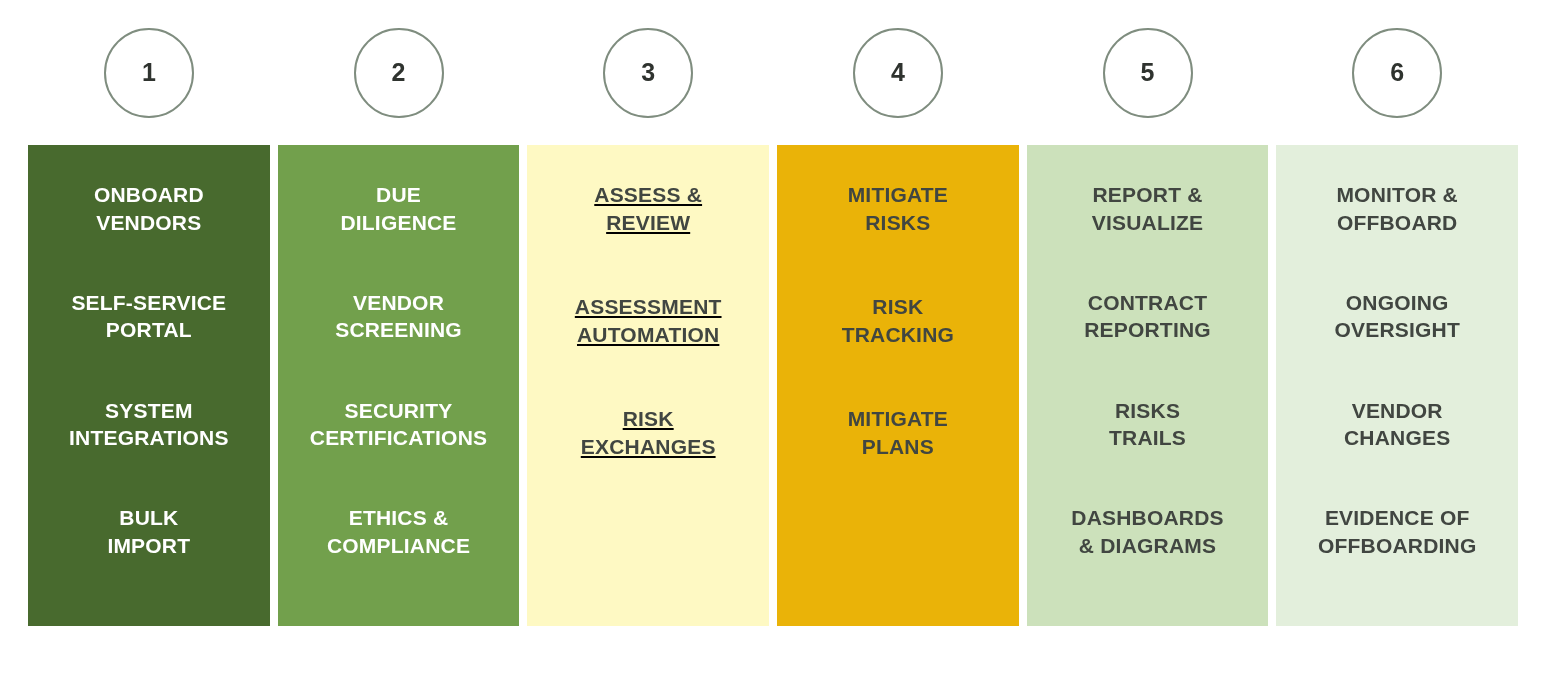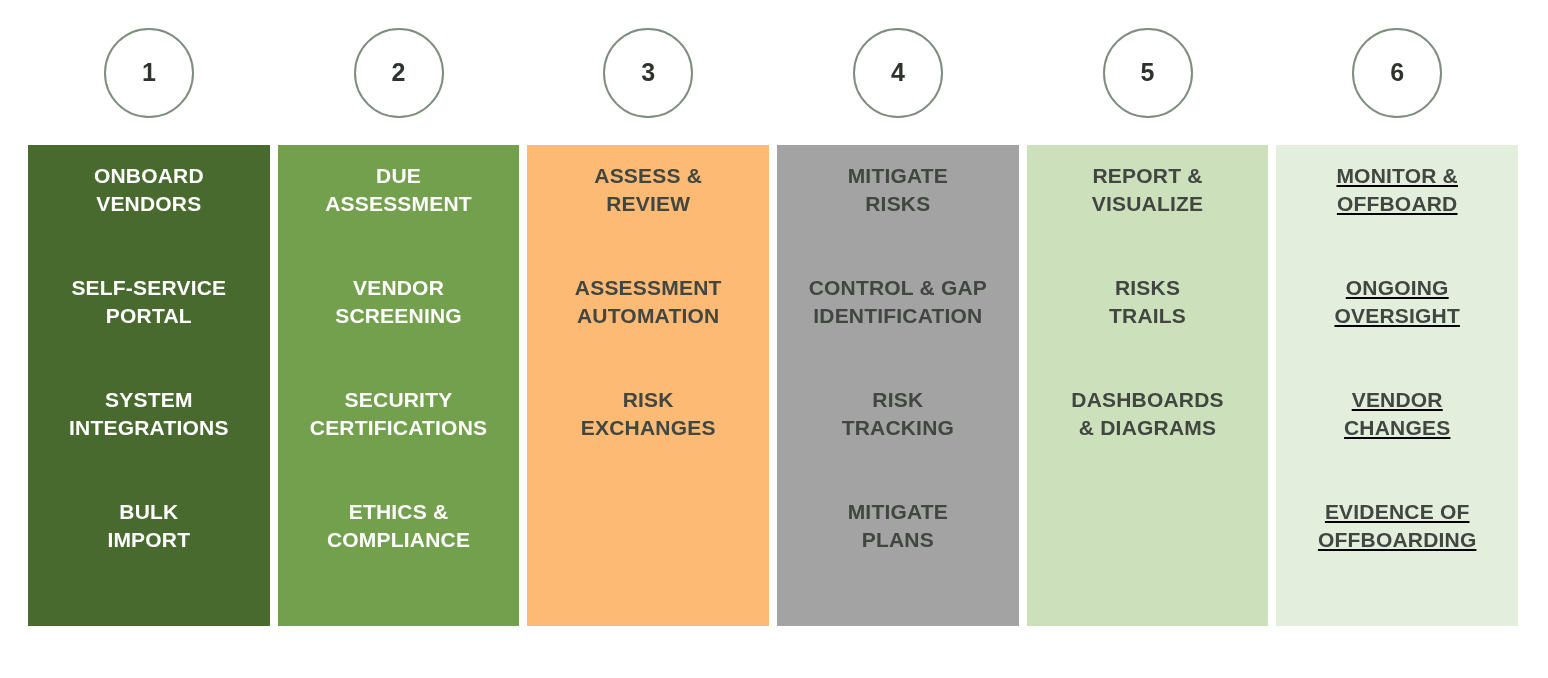--- a/index.html
+++ b/index.html
@@ -67,21 +67,21 @@
   }
 
   .panel {
     width: 100%;
     height: 481px;
     box-sizing: border-box;
     display: flex;
     flex-direction: column;
     justify-content: flex-start;
     align-items: center;
-    padding-top: 17px;
+    padding-top: 36px;
     padding-bottom: 14px;
   }
 
   .cell {
     height: 112px;
     width: 100%;
     display: flex;
     align-items: flex-start;
     justify-content: center;
     text-align: center;
@@ -133,21 +133,21 @@
       </div>
       <div class="column">
         <div class="step-circle-wrap">
           <div class="step-circle">
             <span class="step-number">2</span>
           </div>
         </div>
         <div class="panel text-light" style="background: rgb(114, 160, 76);">
           <div class="cell">
             <div class="cell-text">DUE
-ASSESSMENT</div>
+DILIGENCE</div>
           </div>
           <div class="cell">
             <div class="cell-text">VENDOR
 SCREENING</div>
           </div>
           <div class="cell">
             <div class="cell-text">SECURITY
 CERTIFICATIONS</div>
           </div>
           <div class="cell">
@@ -155,51 +155,47 @@
 COMPLIANCE</div>
           </div>
         </div>
       </div>
       <div class="column">
         <div class="step-circle-wrap">
           <div class="step-circle">
             <span class="step-number">3</span>
           </div>
         </div>
-        <div class="panel text-dark" style="background: #fdba74;">
+        <div class="panel text-dark" style="background: #fef9c3; text-decoration: underline;">
           <div class="cell">
             <div class="cell-text">ASSESS &amp;
 REVIEW</div>
           </div>
           <div class="cell">
             <div class="cell-text">ASSESSMENT
 AUTOMATION</div>
           </div>
           <div class="cell">
             <div class="cell-text">RISK
 EXCHANGES</div>
           </div>
         </div>
       </div>
       <div class="column">
         <div class="step-circle-wrap">
           <div class="step-circle">
             <span class="step-number">4</span>
           </div>
         </div>
-        <div class="panel text-dark" style="background: #a3a3a3;">
+        <div class="panel text-dark" style="background: #eab308;">
           <div class="cell">
             <div class="cell-text">MITIGATE
 RISKS</div>
           </div>
           <div class="cell">
-            <div class="cell-text">CONTROL &amp; GAP
-IDENTIFICATION</div>
-          </div>
-          <div class="cell">
             <div class="cell-text">RISK
 TRACKING</div>
           </div>
           <div class="cell">
             <div class="cell-text">MITIGATE
 PLANS</div>
           </div>
         </div>
       </div>
       <div class="column">
@@ -207,36 +203,40 @@
           <div class="step-circle">
             <span class="step-number">5</span>
           </div>
         </div>
         <div class="panel text-dark" style="background: rgb(204, 225, 187);">
           <div class="cell">
             <div class="cell-text">REPORT &amp;
 VISUALIZE</div>
           </div>
           <div class="cell">
+            <div class="cell-text">CONTRACT
+REPORTING</div>
+          </div>
+          <div class="cell">
             <div class="cell-text">RISKS
 TRAILS</div>
           </div>
           <div class="cell">
             <div class="cell-text">DASHBOARDS
 &amp; DIAGRAMS</div>
           </div>
         </div>
       </div>
       <div class="column">
         <div class="step-circle-wrap">
           <div class="step-circle">
             <span class="step-number">6</span>
           </div>
         </div>
-        <div class="panel text-dark" style="background: rgb(227, 239, 220); text-decoration: underline;">
+        <div class="panel text-dark" style="background: rgb(227, 239, 220);">
           <div class="cell">
             <div class="cell-text">MONITOR &amp;
 OFFBOARD</div>
           </div>
           <div class="cell">
             <div class="cell-text">ONGOING
 OVERSIGHT</div>
           </div>
           <div class="cell">
             <div class="cell-text">VENDOR

